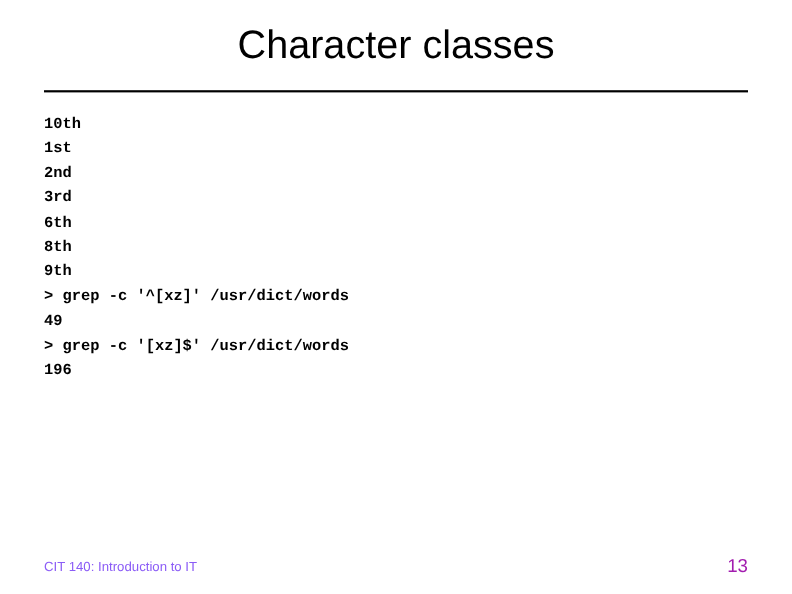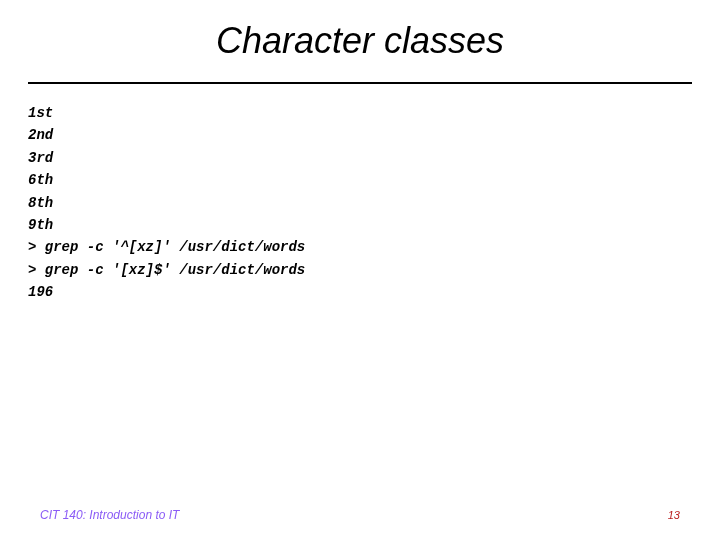--- a/index.html
+++ b/index.html
@@ -13,22 +13,21 @@
       height: 540px;
       background: #ffffff;
       font-family: Arial, Helvetica, sans-serif;
       overflow: hidden;
     }
 
     .page {
       width: 720px;
       height: 540px;
       position: relative;
-      padding: 20px 28px;
-      font-style: italic;
+      padding: 20px 40px;
     }
 
     .title {
       text-align: center;
       font-size: 36px;
       font-weight: normal;
       color: #000000;
       margin-bottom: 10px;
       padding-bottom: 10px;
     }
@@ -59,40 +58,42 @@
     }
 
     .footer-text {
       font-size: 12px;
       color: #8b5cf6;
       text-align: left;
       flex: 1;
     }
 
     .footer-page {
-      font-size: 11px;
-      color: #b91c1c;
+      font-size: 17px;
+      color: #a21caf;
       position: absolute;
       right: 40px;
     }
   </style>
 </head>
 <body>
 
 <div class="page">
   <h1 class="title">Character classes</h1>
   <hr class="divider">
   <div class="content">
+    <div>10th</div>
     <div>1st</div>
     <div>2nd</div>
     <div>3rd</div>
     <div>6th</div>
     <div>8th</div>
     <div>9th</div>
     <div>&gt; grep -c '^[xz]' /usr/dict/words</div>
+    <div>49</div>
     <div>&gt; grep -c '[xz]$' /usr/dict/words</div>
     <div>196</div>
   </div>
 
   <div class="footer">
     <span class="footer-text">CIT 140: Introduction to IT</span>
     <span class="footer-page">13</span>
   </div>
 </div>
 

